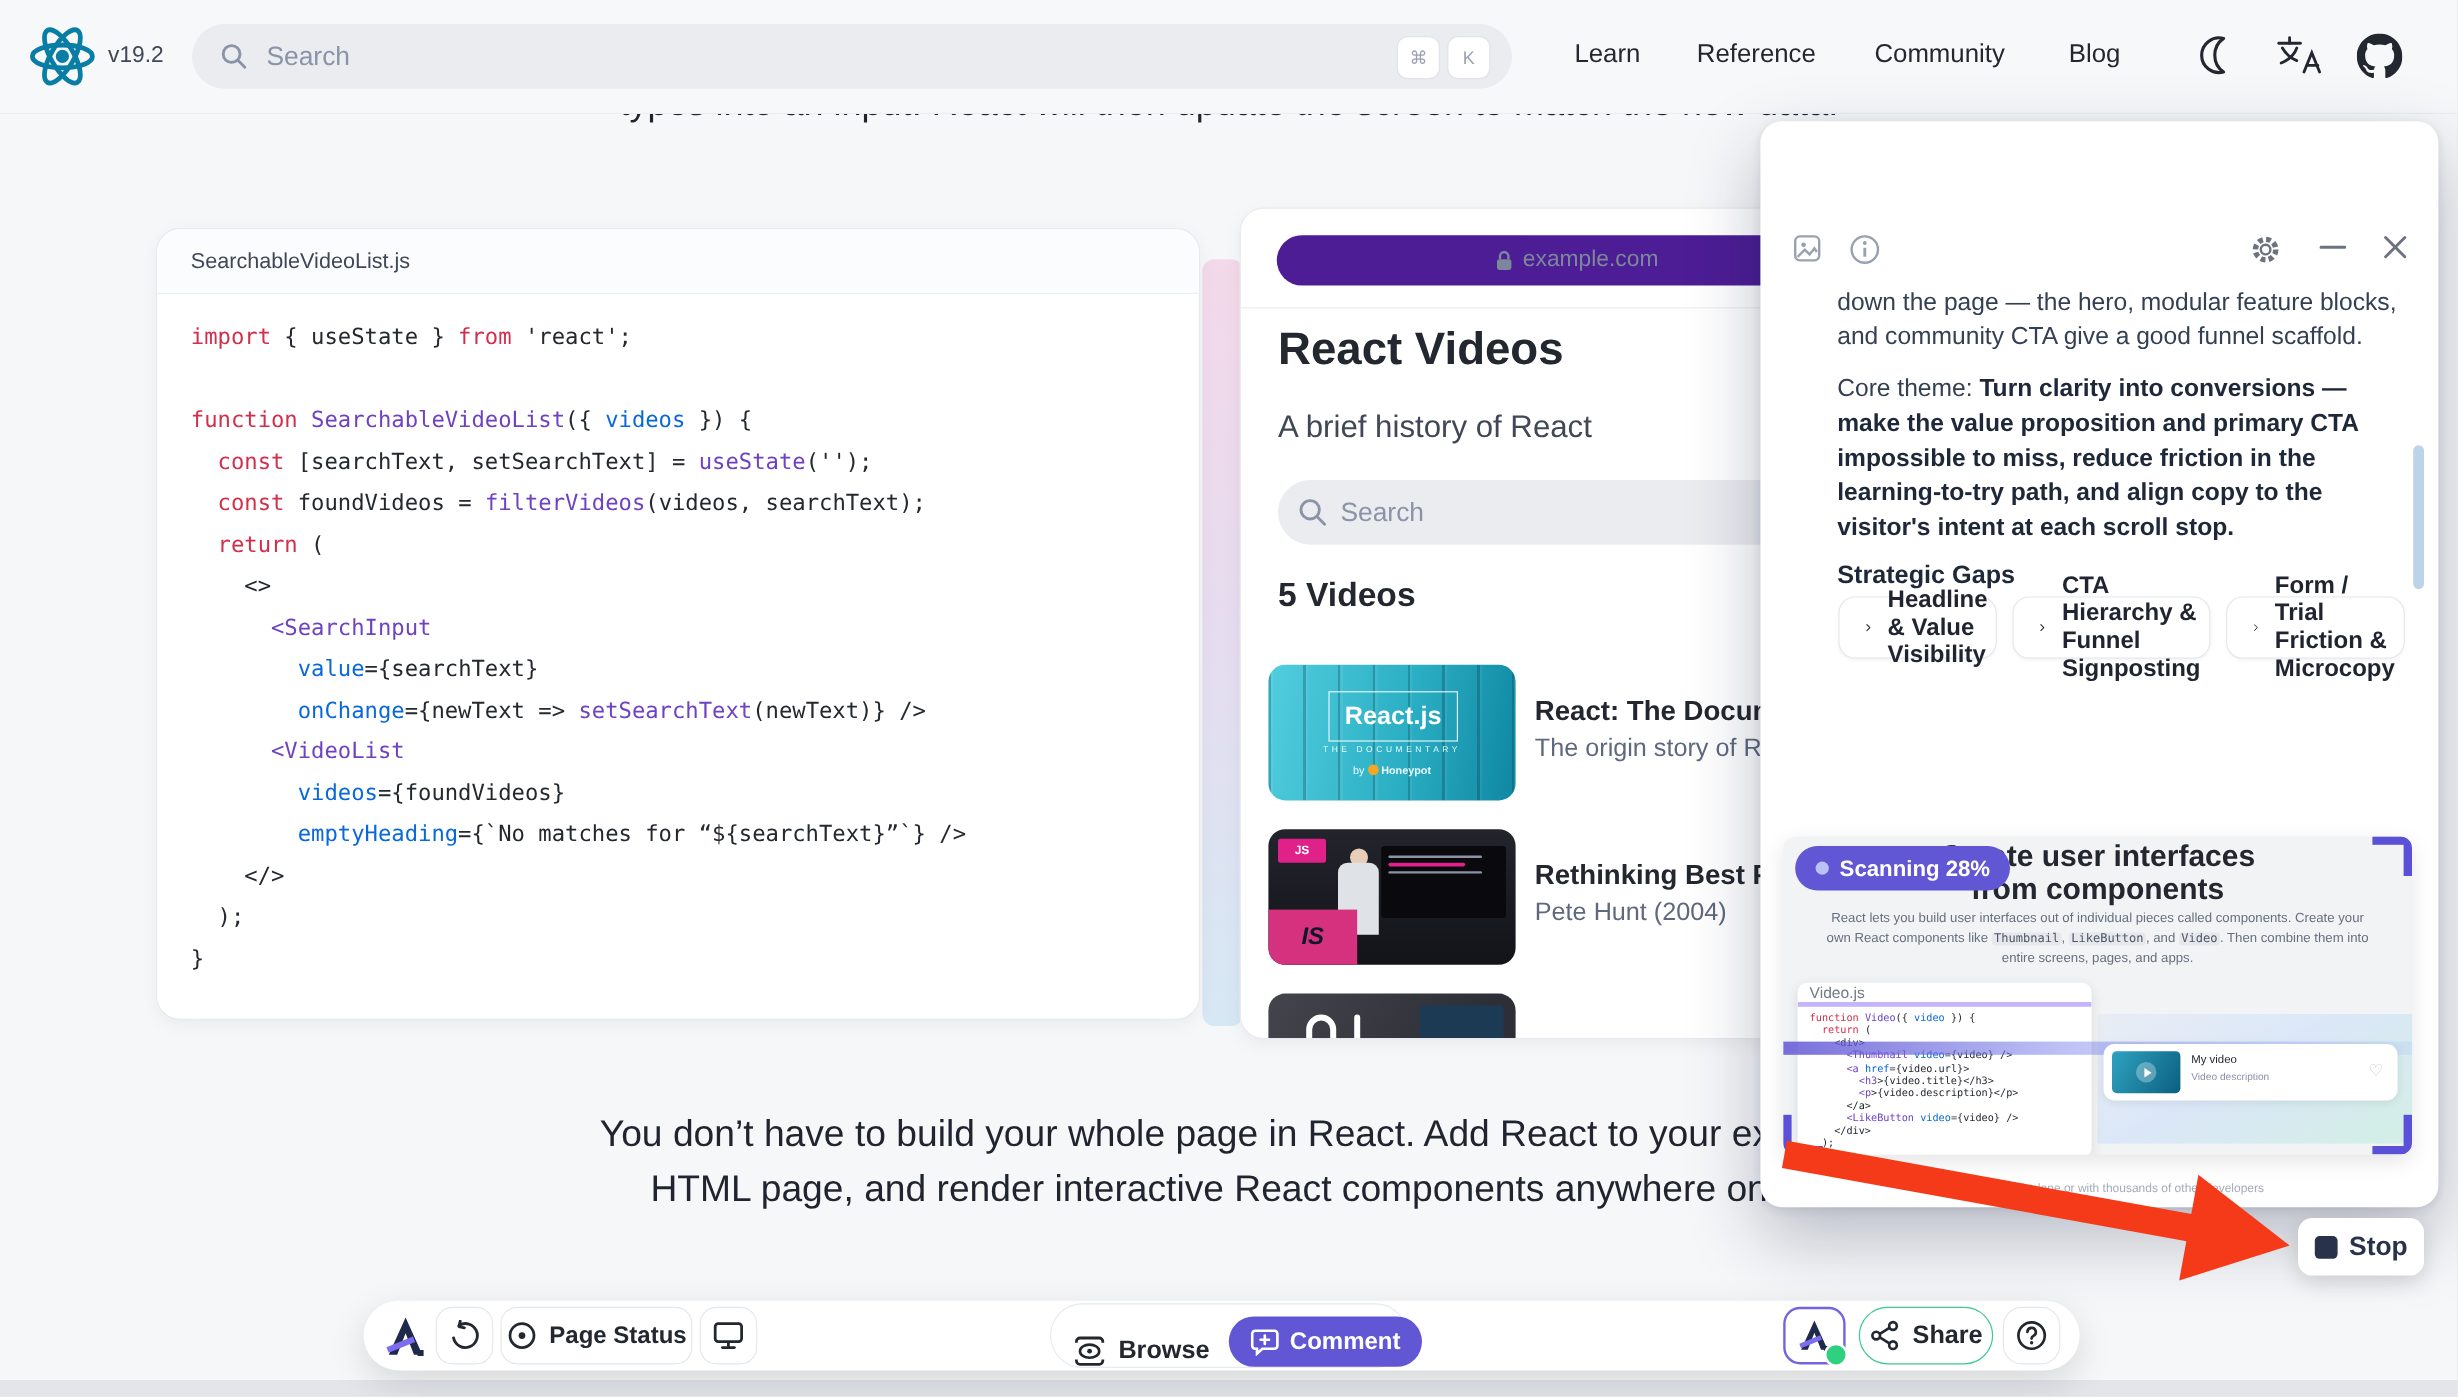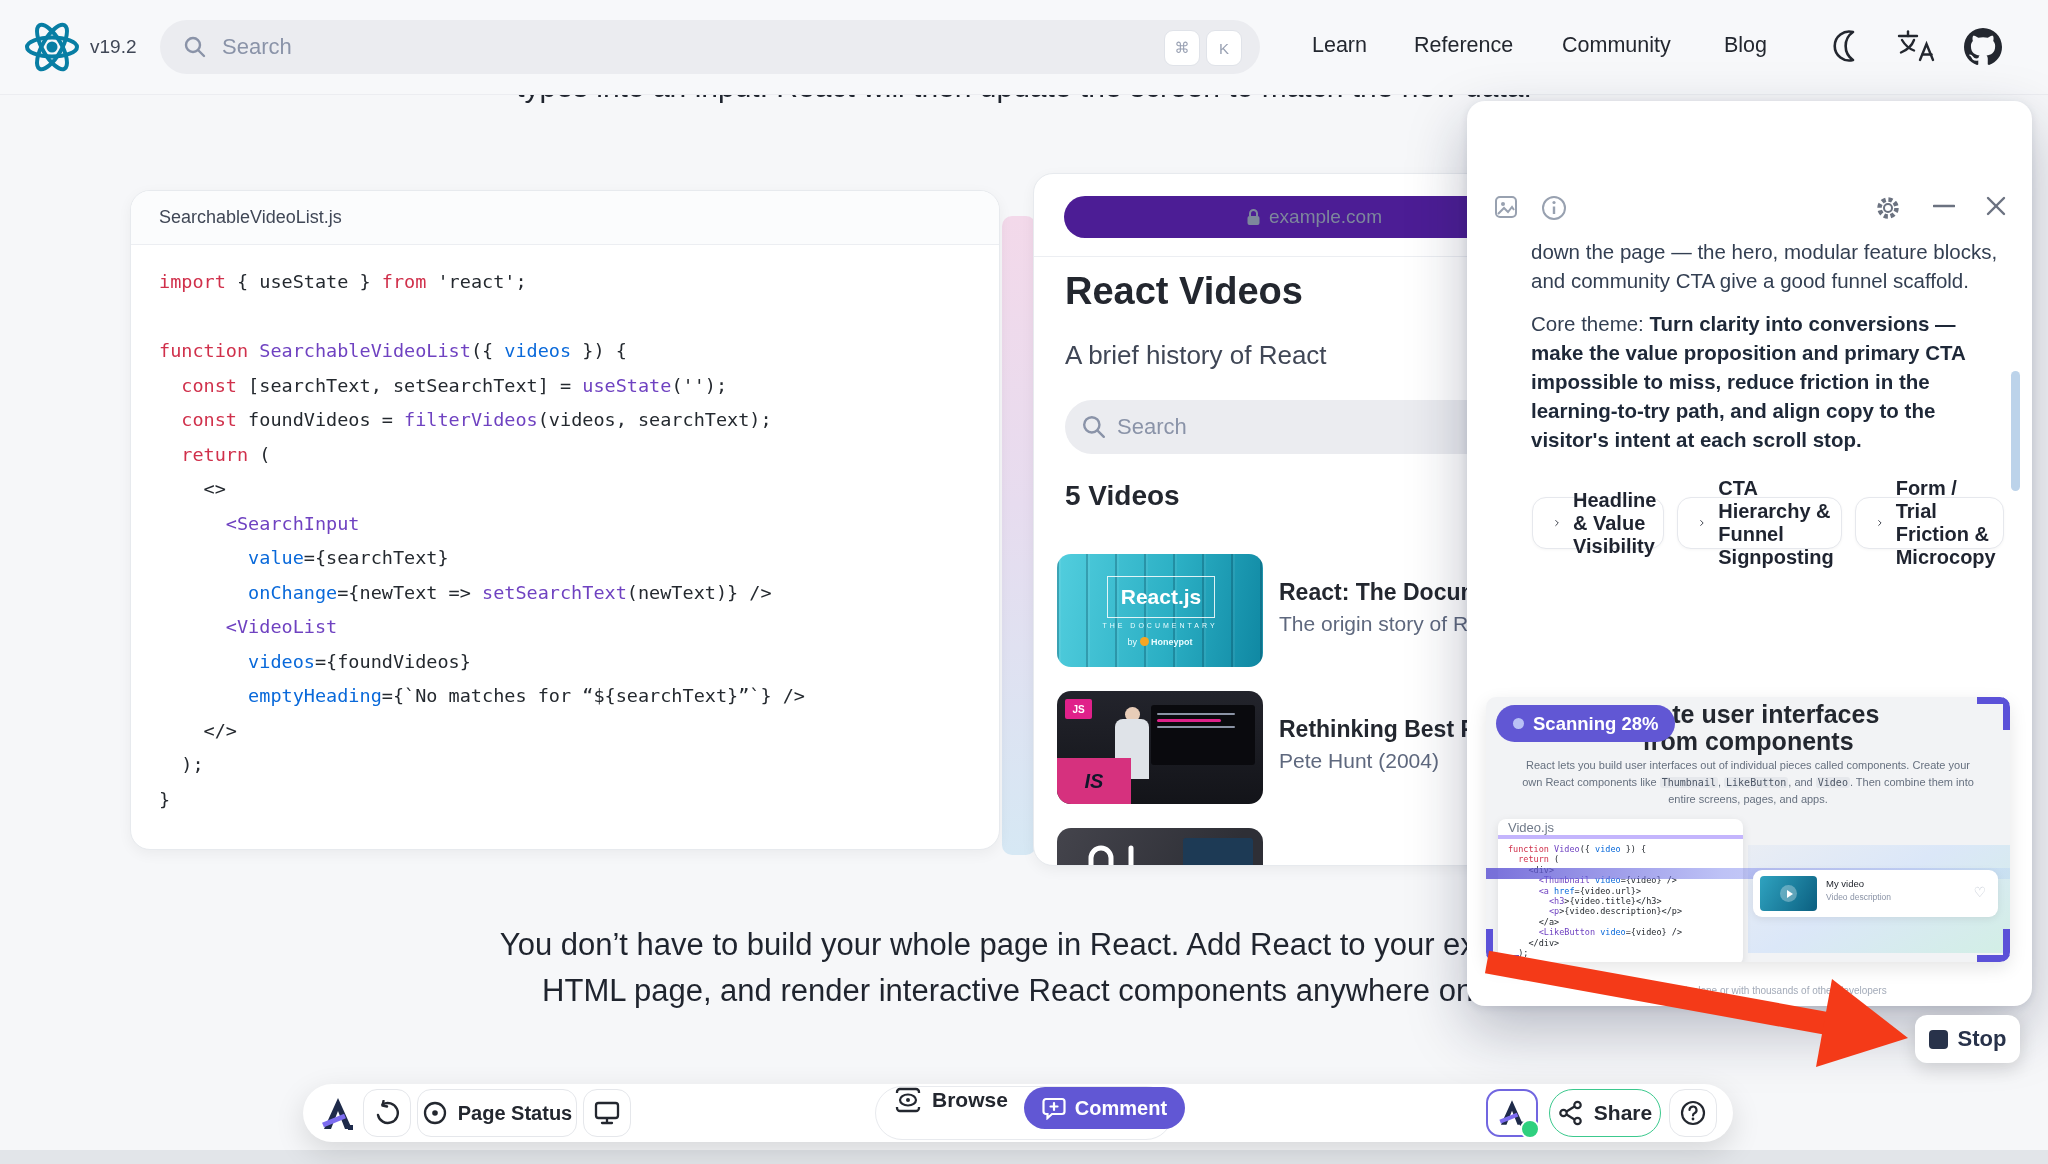--- a/index.html
+++ b/index.html
@@ -59,21 +59,21 @@
   .th1{background:linear-gradient(100deg,#52cede 0%,#2bafc4 55%,#0f87a2 100%);}
   .th1 .stripes{position:absolute;inset:0;background:repeating-linear-gradient(90deg,rgba(6,55,75,.28) 0 2px,rgba(255,255,255,.06) 2px 4px,transparent 4px 29px);}
   .doc-frame{position:absolute;left:50px;top:22px;width:106px;height:40px;border:1.5px solid rgba(255,255,255,.85);
              display:flex;align-items:center;justify-content:center;}
   .doc-frame span{font-size:21px;font-weight:700;color:#fff;}
   .doc-tag{position:absolute;left:0;top:68px;width:206px;text-align:center;font-size:7px;letter-spacing:3px;color:#eafcff;}
   .doc-by{position:absolute;left:0;top:83px;width:206px;text-align:center;font-size:9px;color:#eafcff;}
   .dot-honey{display:inline-block;width:9px;height:9px;border-radius:50%;background:#f5a623;vertical-align:-1px;}
   
   .th2{background:linear-gradient(180deg,#23242c 0%,#131419 100%);}
-  .th2 .jsbadge{position:absolute;left:8px;top:8px;width:27px;height:20px;background:#e0218a;color:#fff;
+  .th2 .jsbadge{position:absolute;left:8px;top:8px;width:40px;height:20px;background:#e0218a;color:#fff;
                 font-size:10px;font-weight:700;display:flex;align-items:center;justify-content:center;border-radius:2px;}
   .th2 .slide{position:absolute;right:8px;top:14px;width:92px;height:52px;background:#0a0a0e;border-radius:3px;padding:8px 6px 0;}
   .th2 .slide i{display:block;height:3px;margin-bottom:4px;background:#cdd3dd;border-radius:2px;}
   .th2 .slide i.pink{background:#e0218a;width:70%;}
   .th2 .slide i.s2{width:85%;height:2px;background:#8b93a5;}
   .th2 .figure{position:absolute;left:58px;top:28px;width:34px;height:60px;background:#dfe3e8;border-radius:8px 8px 0 0;}
   .th2 .head{position:absolute;left:68px;top:16px;width:15px;height:15px;border-radius:50%;background:#e8cdb8;}
   .th2 .podium{position:absolute;left:0px;bottom:0px;width:74px;height:46px;background:#d6317e;display:flex;align-items:center;justify-content:center;}
   .th2 .podium span{font-size:20px;font-weight:800;color:#0f172a;font-style:italic;}
   
@@ -151,21 +151,21 @@
 
   
   #toolbar{position:absolute;left:303px;top:1084px;width:1430px;height:58px;background:#fff;border-radius:29px;
            box-shadow:0 10px 30px rgba(0,0,0,.13);z-index:40;}
   .tbtn{position:absolute;top:5px;height:48px;border:1px solid #e5e7eb;border-radius:14px;background:#fff;
         display:flex;align-items:center;justify-content:center;cursor:pointer;box-sizing:border-box;}
   #btn-refresh{left:60px;width:48px;}
   #btn-pagestatus{left:114px;width:160px;gap:10px;font-size:20px;font-weight:600;color:#23272f;}
   #btn-monitor{left:280px;width:48px;}
   #bc-group{position:absolute;left:572px;top:2px;width:298px;height:54px;border:1px solid #e8eaee;border-radius:27px;
-            display:flex;align-items:flex-start;box-sizing:border-box;}
+            display:flex;align-items:flex-end;box-sizing:border-box;}
   #btn-browse{display:flex;align-items:center;gap:10px;margin-left:18px;font-size:21px;font-weight:600;color:#23272f;cursor:pointer;}
   #btn-comment{margin-left:16px;height:42px;border-radius:21px;background:#6157d4;color:#fff;display:flex;
                align-items:center;gap:9px;padding:0 18px;font-size:20px;font-weight:600;cursor:pointer;}
   #btn-agent{left:1183px;width:52px;border:2.5px solid #7166e0;border-radius:14px;}
   #agent-dot{position:absolute;right:-4px;bottom:-4px;width:16px;height:16px;border-radius:50%;background:#2fd07f;border:2.5px solid #fff;}
   #btn-share{left:1246px;width:112px;border:1.5px solid #3cc98e;border-radius:26px;gap:10px;font-size:21px;font-weight:600;color:#23272f;}
   #btn-help{left:1366px;width:48px;border-radius:16px;}
   #bottom-strip{position:absolute;left:0;top:1150px;width:2048px;height:14px;background:#e2e5e9;z-index:3;}
 </style>
 </head>
@@ -328,20 +328,21 @@
         <line x1="1" y1="3" x2="21" y2="3" stroke="#6b7280" stroke-width="2.6" stroke-linecap="round"></line>
       </svg>
       <svg class="cicon" style="left:518px" width="22" height="22" viewBox="0 0 22 22">
         <line x1="3" y1="3" x2="19" y2="19" stroke="#6b7280" stroke-width="2.4" stroke-linecap="round"></line>
         <line x1="19" y1="3" x2="3" y2="19" stroke="#6b7280" stroke-width="2.4" stroke-linecap="round"></line>
       </svg>
     </div>
     <div id="msg-area">
       <div class="msg" id="msg1"><span>down the page — the hero, modular feature blocks, and community CTA give a good funnel scaffold.</span></div>
       <div class="msg" id="msg2"><span>Core theme: </span><span class="bld">Turn clarity into conversions — make the value proposition and primary CTA impossible to miss, reduce friction in the learning-to-try path, and align copy to the visitor's intent at each scroll stop.</span></div>
+      <div id="msg-heading">Strategic Gaps</div>
     </div>
     <div id="accordions">
     <div class="acc">
       <svg class="chev" width="11" height="18" viewBox="0 0 11 18">
         <polyline points="2,2 9,9 2,16" fill="none" stroke="#1f2430" stroke-width="2.4" stroke-linecap="round" stroke-linejoin="round"></polyline>
       </svg>
       <span class="acc-label">Headline &amp; Value Visibility</span>
     </div>
 
     <div class="acc">

